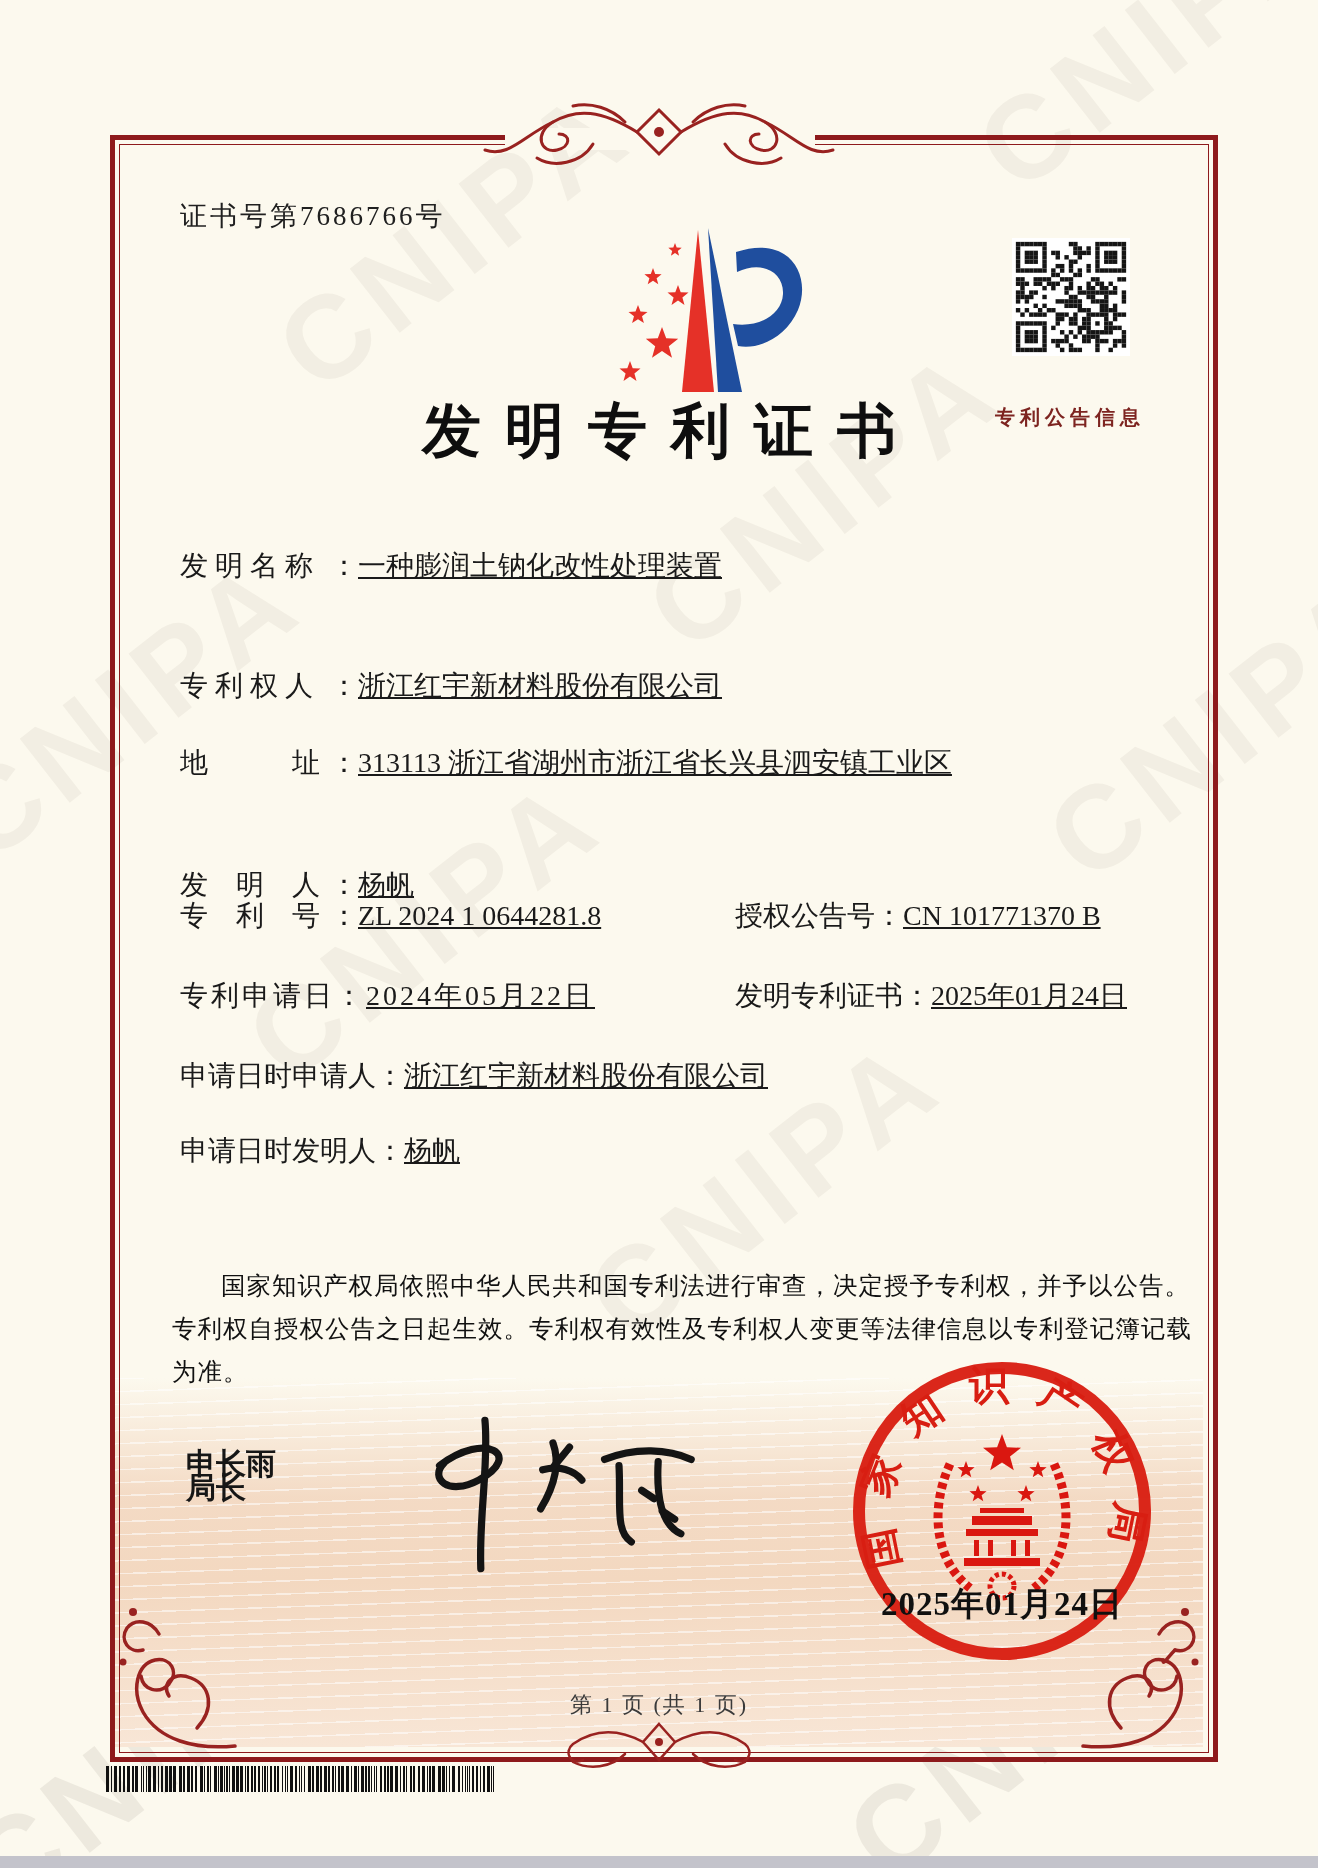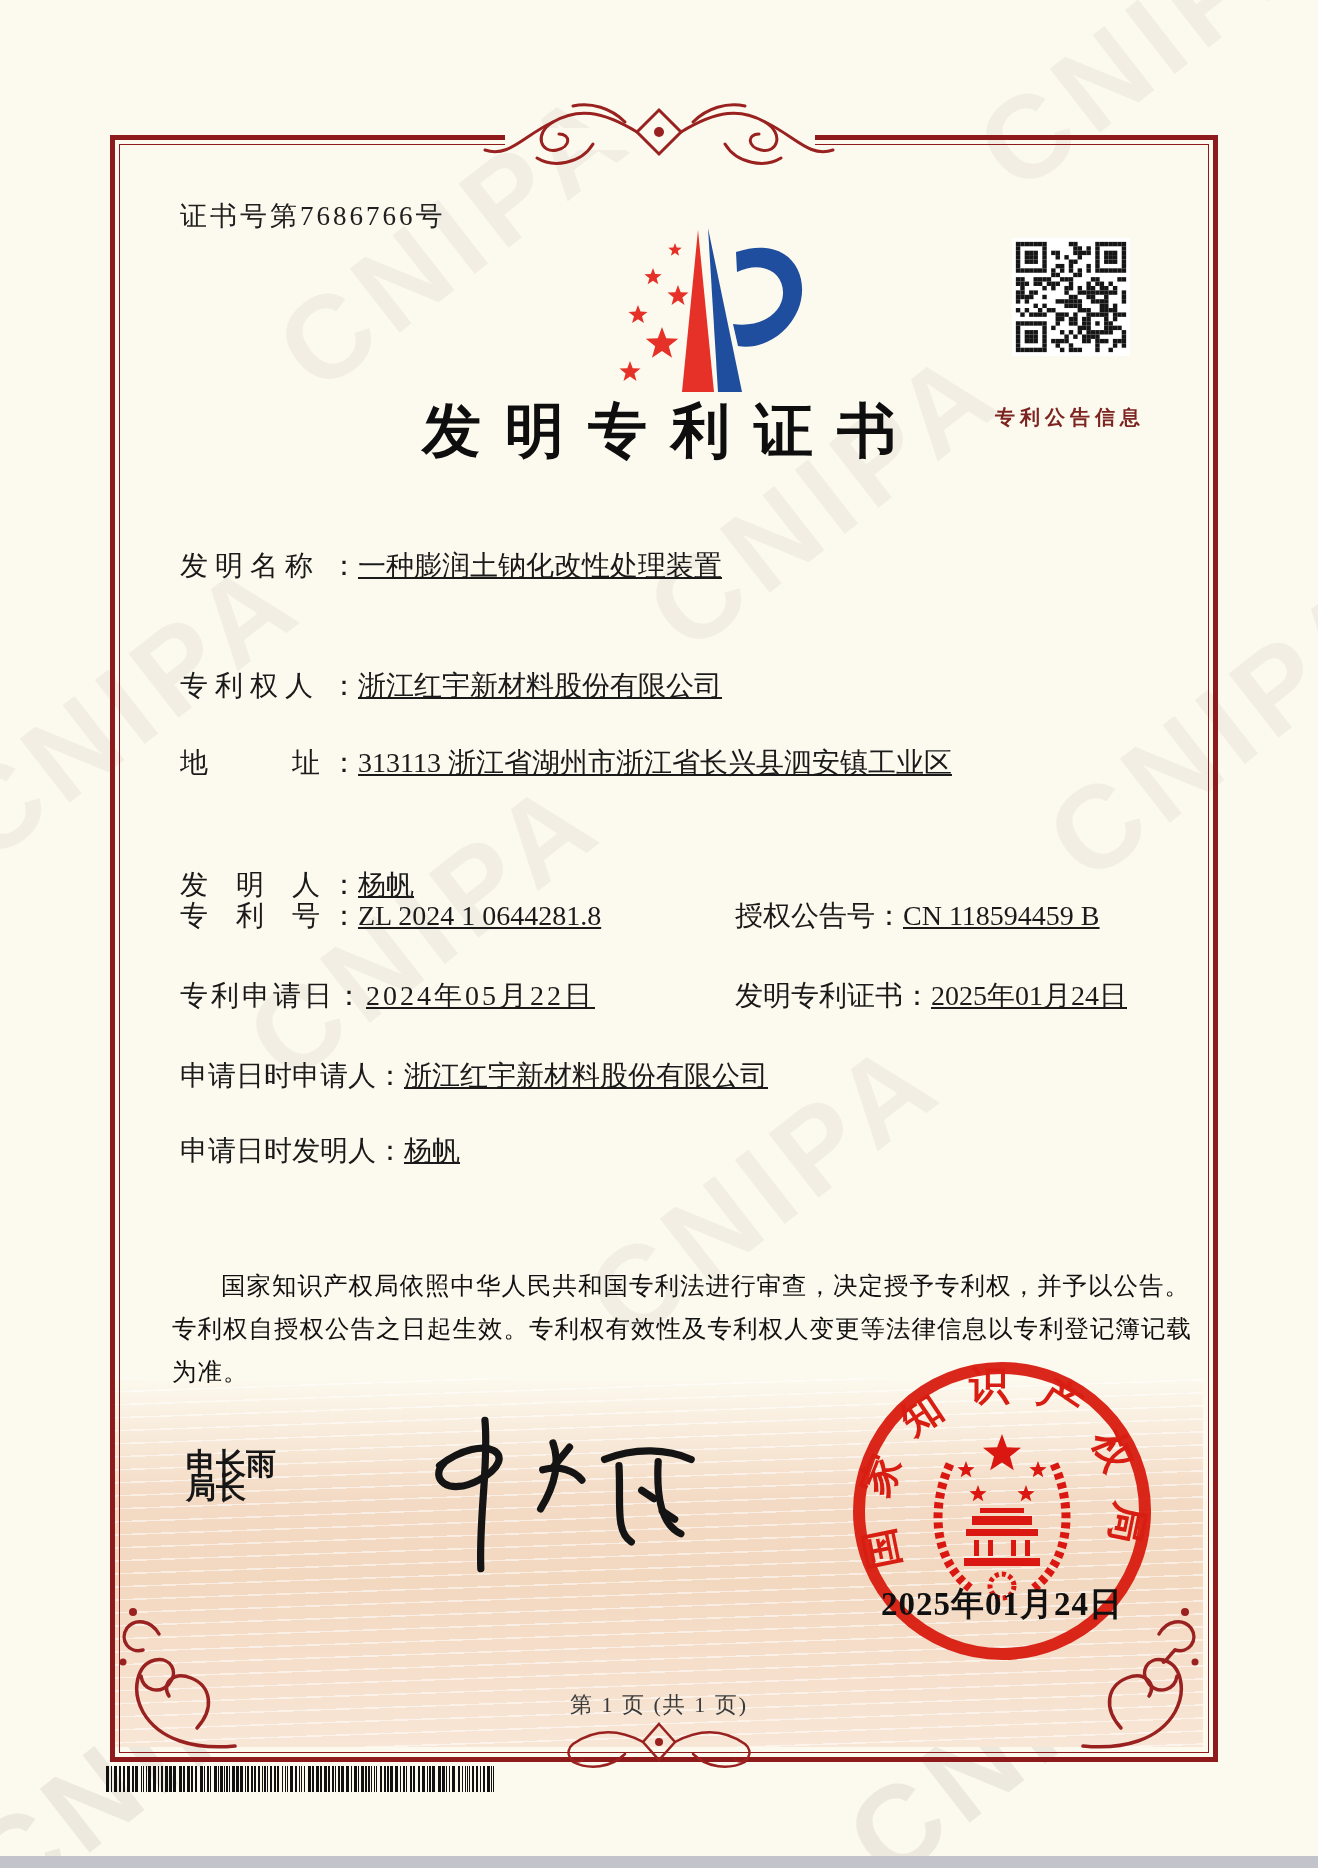--- a/index.html
+++ b/index.html
@@ -482,21 +482,21 @@
     <div class="row" style="top:744px">
       <span class="f-label">地　　　址</span><span class="f-colon">：</span><span class="f-value">313113 浙江省湖州市浙江省长兴县泗安镇工业区</span>
     </div>
     <div class="row" style="top:866px">
       <span class="f-label">发　明　人</span><span class="f-colon">：</span><span class="f-value">杨帆</span>
     </div>
     <div class="row" style="top:897px">
       <span class="f-label">专　利　号</span><span class="f-colon">：</span><span class="f-value">ZL 2024 1 0644281.8</span>
     </div>
     <div class="row" style="top:897px;left:735px">
-      <span class="f-label" style="min-width:0">授权公告号</span><span class="f-colon">：</span><span class="f-value">CN 118594459 B</span>
+      <span class="f-label" style="min-width:0">授权公告号</span><span class="f-colon">：</span><span class="f-value">CN 101771370 B</span>
     </div>
     <div class="row" style="top:977px;letter-spacing:3px">
       <span class="f-label">专利申请日</span><span class="f-colon">：</span><span class="f-value">2024年05月22日</span>
     </div>
     <div class="row" style="top:977px;left:735px">
       <span class="f-label" style="min-width:0">发明专利证书</span><span class="f-colon">：</span><span class="f-value">2025年01月24日</span>
     </div>
     <div class="row" style="top:1132px">
       <span class="f-label">申请日时发明人</span><span class="f-colon">：</span><span class="f-value">杨帆</span>
     </div>

